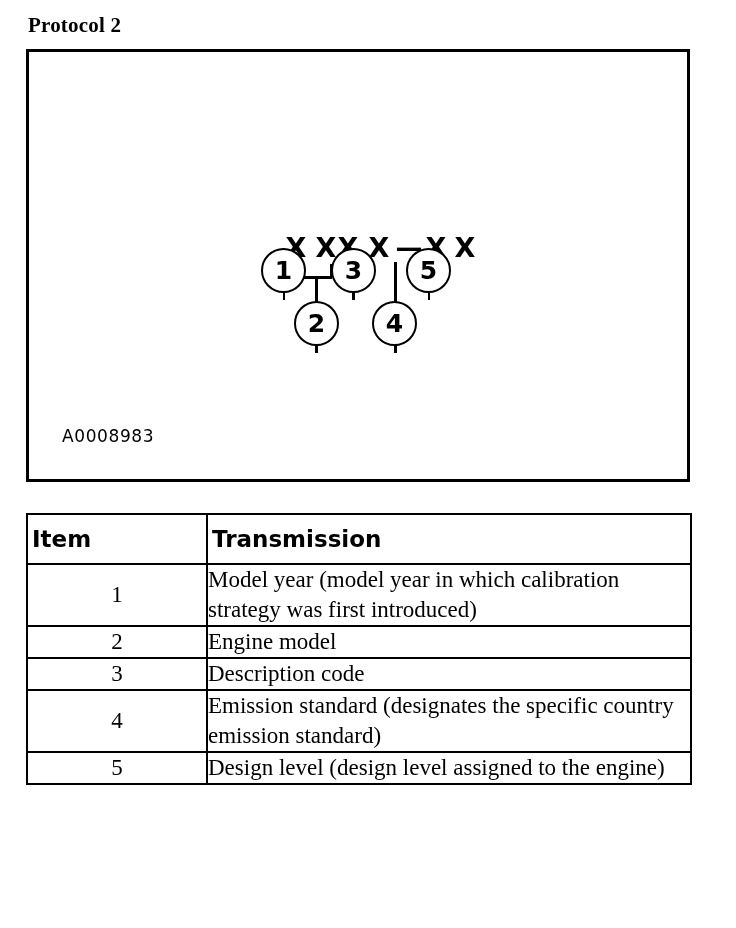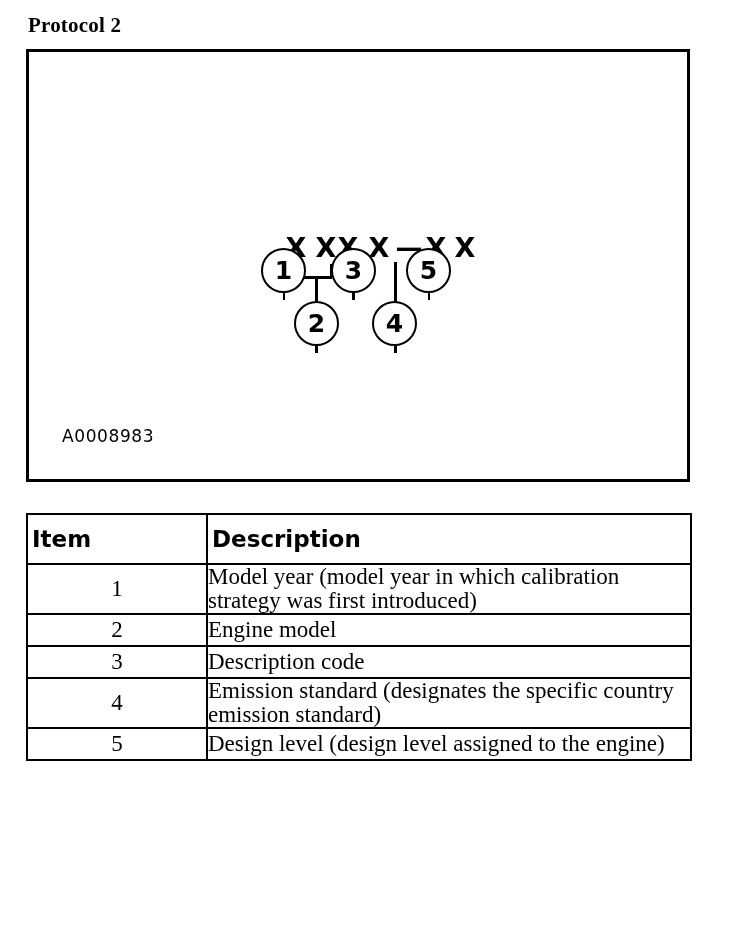--- a/index.html
+++ b/index.html
@@ -131,21 +131,21 @@
     font-size: 23px;
     line-height: 30px;
     vertical-align: top;
     padding-top: 10px;
   }
 
   td.cell-desc {
     text-align: left;
     font-family: "Liberation Serif", serif;
     font-size: 23px;
-    line-height: 24px;
+    line-height: 30px;
     padding: 8px 10px 8px 14px;
     vertical-align: top;
   }
   td.cell-desc.single-line { padding-top: 9px; padding-bottom: 9px; }
 </style>
 </head>
 <body>
 
 <div id="page-title">Protocol 2</div>
 
@@ -186,21 +186,21 @@
 </div>
 
 <table id="legend-table">
   <colgroup>
     <col class="col-item">
     <col class="col-desc">
   </colgroup>
   <thead>
     <tr>
       <th>Item</th>
-      <th>Description</th>
+      <th>Transmission</th>
     </tr>
   </thead>
   <tbody>
     <tr>
       <td class="cell-item">1</td>
       <td class="cell-desc">Model year (model year in which calibration strategy was first introduced)</td>
     </tr>
     <tr>
       <td class="cell-item">2</td>
       <td class="cell-desc single-line">Engine model</td>

